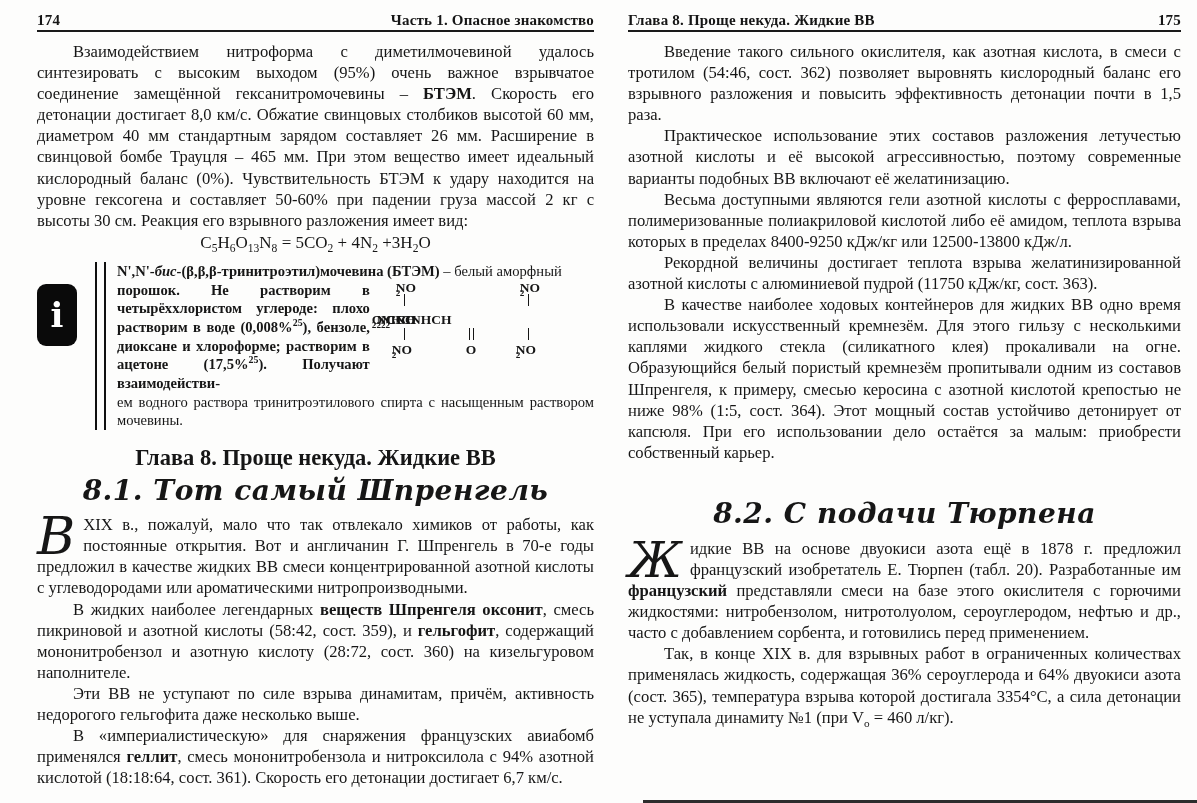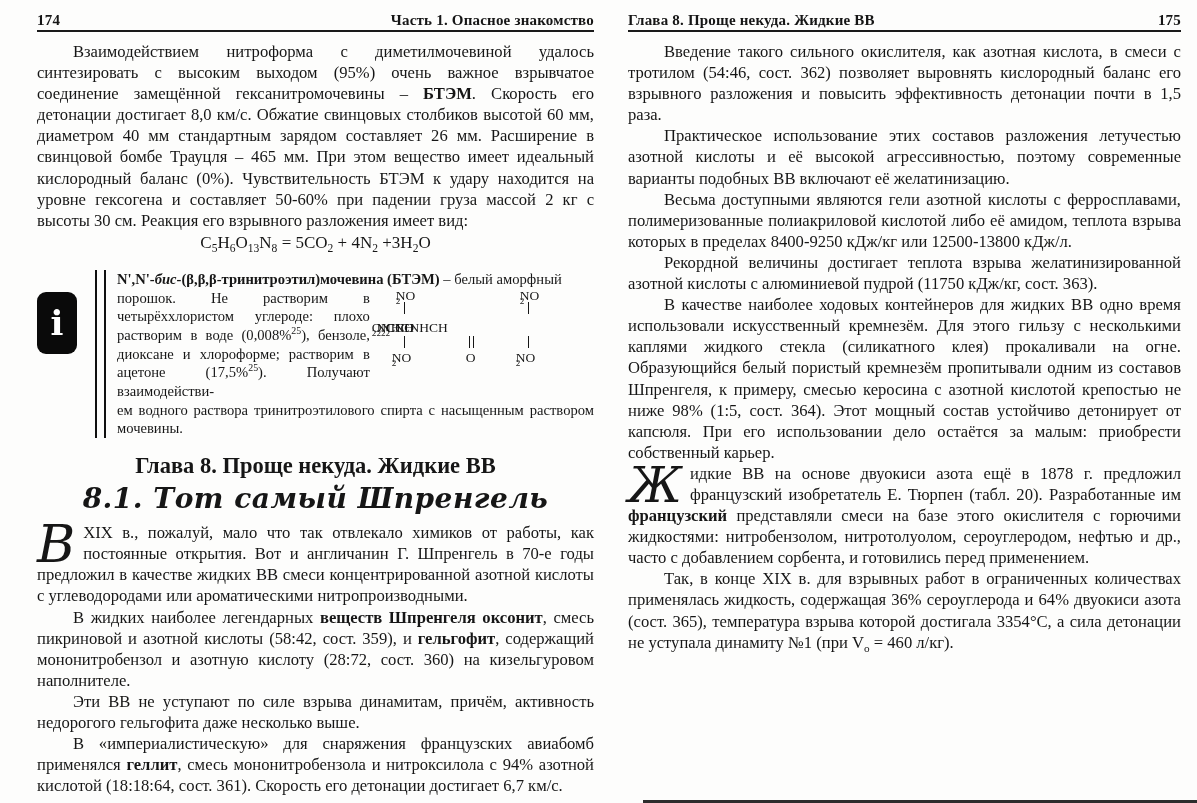--- a/index.html
+++ b/index.html
@@ -16,33 +16,33 @@
     font-weight:bold;font-size:15px;border-bottom:2.2px solid #1a1a1a;
     padding-bottom:1px;margin-bottom:9px;letter-spacing:.2px;gap:32px;
   }
   .para{
     text-align:justify;text-indent:36px;font-size:16.6px;line-height:21.1px;margin:0;
   }
   .nodent{text-indent:0;}
   .b{font-weight:bold;}
   .i{font-style:italic;}
   sub,sup{font-size:68%;line-height:0;}
-  .formula{text-align:center;font-size:17px;margin:2px 0 17px 0;}
+  .formula{text-align:center;font-size:17px;margin:2px 0 9px 0;}
   
   .infobox{display:flex;margin:3px 0 2px 0;}
   .info-icon-wrap{width:58px;display:flex;justify-content:flex-start;}
   .info-icon-badge{
     width:40px;height:62px;background:#0a0a0a;border-radius:9px;margin-top:22px;
     display:flex;align-items:center;justify-content:center;
     color:#fff;font-size:34px;font-weight:bold;font-family:"DejaVu Serif",serif;
   }
   .info-rule{width:7px;border-left:2.5px solid #101010;border-right:2.5px solid #101010;margin-right:11px;}
   .info-content{flex:1;font-size:14.6px;line-height:18.7px;text-align:justify;}
   .info-line1{white-space:nowrap;}
-  .info-mid{display:flex;}
+  .info-mid{display:flex;font-weight:bold;}
   .info-left{width:53%;}
   .chem{position:relative;width:47%;height:78px;font-size:13.5px;}
   .chem span{position:absolute;white-space:nowrap;}
   .chem .bond{position:absolute;width:0;border-left:1.4px solid #161616;height:12px;}
   .chain{top:30px;left:2px;}
   .no2-tl{top:-2px;left:26px;} .no2-tr{top:-2px;left:150px;}
   .no2-bl{top:60px;left:22px;} .o-b{top:60px;left:96px;} .no2-br{top:60px;left:146px;}
   .bond-tl{top:13px;left:34px;} .bond-tr{top:13px;left:158px;}
   .bond-bl{top:47px;left:34px;} .bond-br{top:47px;left:158px;}
   .bond-dbl1{top:47px;left:99px;} .bond-dbl2{top:47px;left:103px;}
@@ -125,20 +125,21 @@
         <span>Глава 8. Проще некуда. Жидкие ВВ</span>
         <span>175</span>
       </div>
 
       <p class="para"><span>Введение такого сильного окислителя, как азотная кислота, в смеси с тротилом (54:46, сост. 362) позволяет выровнять кислородный баланс его взрывного разложения и повысить эффективность детонации почти в 1,5 раза.</span></p>
       <p class="para"><span>Практическое использование этих составов разложения летучестью азотной кислоты и её высокой агрессивностью, поэтому современные варианты подобных ВВ включают её желатинизацию.</span></p>
       <p class="para"><span>Весьма доступными являются гели азотной кислоты с ферросплавами, полимеризованные полиакриловой кислотой либо её амидом, теплота взрыва которых в пределах 8400-9250 кДж/кг или 12500-13800 кДж/л.</span></p>
       <p class="para"><span>Рекордной величины достигает теплота взрыва желатинизированной азотной кислоты с алюминиевой пудрой (11750 кДж/кг, сост. 363).</span></p>
       <p class="para"><span>В качестве наиболее ходовых контейнеров для жидких ВВ одно время использовали искусственный кремнезём.  Для этого гильзу с несколькими каплями жидкого стекла (силикатного клея) прокаливали на огне. Образующийся белый пористый кремнезём пропитывали одним из составов Шпренгеля, к примеру, смесью керосина с азотной кислотой крепостью не ниже 98% (1:5, сост. 364). Этот мощный состав устойчиво детонирует от капсюля. При его использовании дело остаётся за малым: приобрести собственный карьер.</span></p>
 
+      <h2 class="section-title section-title-2">8.2. С подачи Тюрпена</h2>
 
       <p class="para nodent">
         <span class="dropcap dropcap-zh">Ж</span>
         <span><span>идкие ВВ на основе двуокиси азота ещё в 1878 г. предложил французский изобретатель Е. Тюрпен (табл. 20). Разработанные им </span><span class="b">французский</span><span> представляли смеси на базе этого окислителя с горючими жидкостями: нитробензолом, нитротолуолом, сероуглеродом, нефтью и др., часто с добавлением сорбента, и готовились перед применением.</span></span>
       </p>
       <p class="para"><span>Так, в конце XIX в. для взрывных работ в ограниченных количествах применялась жидкость, содержащая 36% сероуглерода и 64% двуокиси азота (сост. 365), температура взрыва которой достигала 3354°С, а сила детонации не уступала динамиту №1 (при V</span><sub>o</sub><span> = 460 л/кг).</span></p>
     </div>
 
   </div>
 

